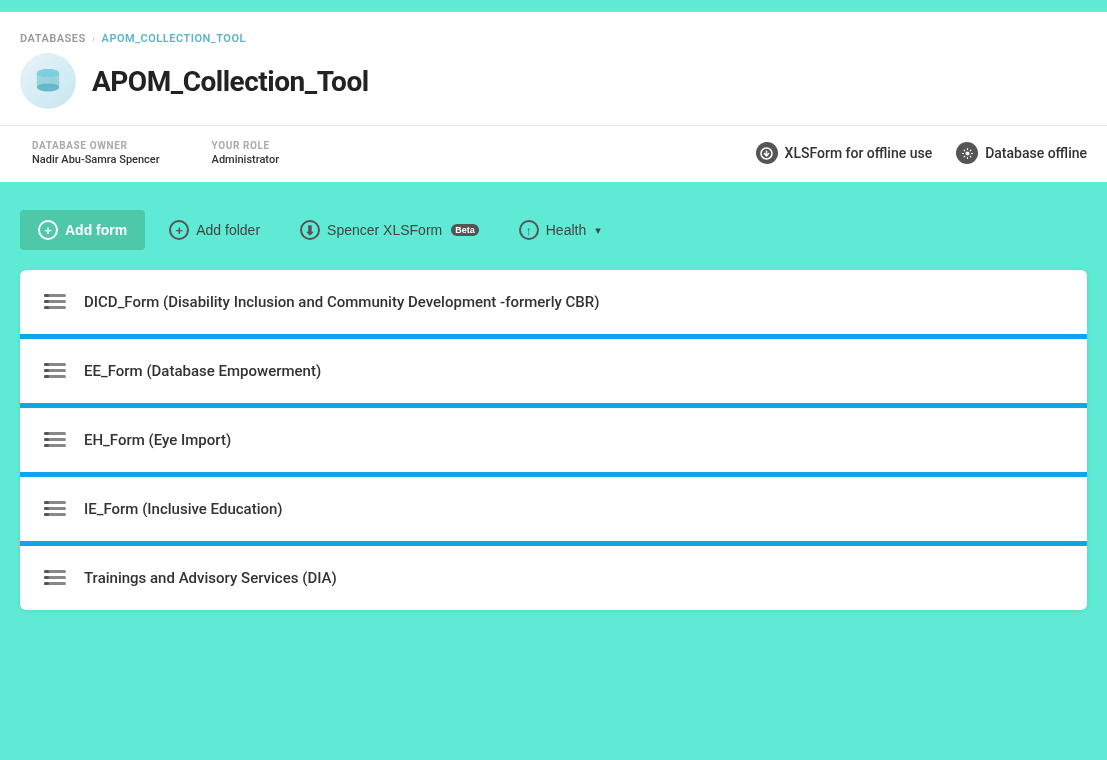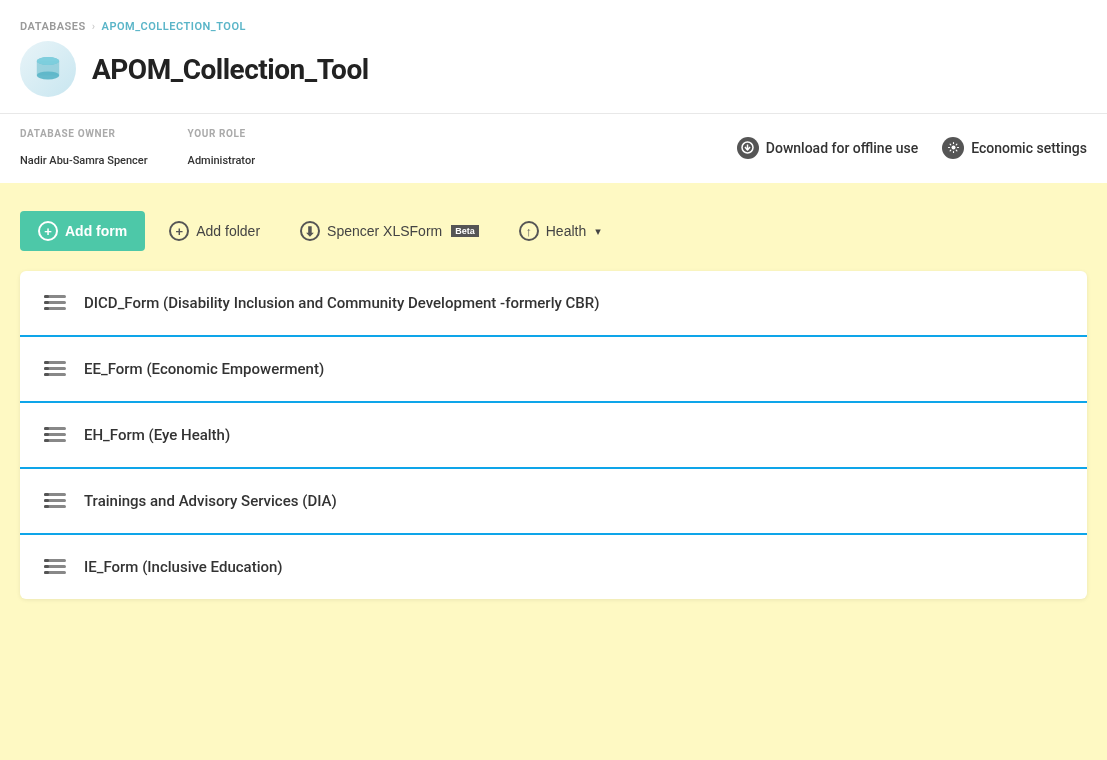--- a/index.html
+++ b/index.html
@@ -6,23 +6,23 @@
     body {
       font-family: -apple-system, BlinkMacSystemFont, 'Segoe UI', Roboto, sans-serif;
       background: #f0f4f4;
       color: #333;
       min-height: 760px;
     }
 
     .page-wrapper {
       max-width: 1107px;
       margin: 0 auto;
-      background: #fef9c3;
+      background: #5eead4;
       min-height: 760px;
-      padding: 0 20px 40px;
+      padding: 12px 20px 40px;
     }
 
     
     .header-section {
       background: #fff;
       padding: 20px 20px 0;
       margin: 0 -20px;
     }
 
     .breadcrumb {
@@ -84,21 +84,22 @@
     .header-meta {
       display: flex;
       align-items: center;
       gap: 40px;
       padding: 14px 0 16px;
     }
 
     .meta-item {
       display: flex;
       flex-direction: column;
-      gap: 15px;
+      gap: 2px;
+      margin-left: 12px;
     }
 
     .meta-label {
       font-size: 10px;
       font-weight: 700;
       text-transform: uppercase;
       letter-spacing: 0.6px;
       color: #aaa;
     }
 
@@ -197,21 +198,21 @@
     .btn-primary .btn-icon-circle {
       border-color: white;
       color: white;
     }
 
     .badge-beta {
       font-size: 9px;
       font-weight: 700;
       background: #555;
       color: white;
-      border-radius: 0;
+      border-radius: 6px;
       padding: 1px 4px;
       vertical-align: super;
       margin-left: 2px;
     }
 
     .export-arrow {
       font-size: 11px;
       margin-left: 2px;
     }
 
@@ -221,21 +222,21 @@
       border-radius: 6px;
       box-shadow: 0 1px 4px rgba(0,0,0,0.08);
       overflow: hidden;
     }
 
     .form-row {
       display: flex;
       align-items: center;
       gap: 18px;
       padding: 22px 24px;
-      border-bottom: 2px solid #0ea5e9;
+      border-bottom: 5px solid #0ea5e9;
       cursor: pointer;
       transition: background 0.15s;
     }
 
     .form-row:last-child {
       border-bottom: none;
     }
 
     .form-icon {
       color: #888;
@@ -288,30 +289,30 @@
       </div>
       <div class="header-actions">
         <a class="action-link">
           <div class="action-icon">
             <svg width="13" height="13" viewBox="0 0 13 13" fill="none" xmlns="http://www.w3.org/2000/svg">
               <circle cx="6.5" cy="6.5" r="5.5" stroke="white" stroke-width="1.5" fill="none"></circle>
               <polyline points="4,6 6.5,9 9,6" fill="none" stroke="white" stroke-width="1.5" stroke-linejoin="round"></polyline>
               <line x1="6.5" y1="3.5" x2="6.5" y2="9" stroke="white" stroke-width="1.5"></line>
             </svg>
           </div>
-          <span>Download for offline use</span>
+          <span>XLSForm for offline use</span>
         </a>
         <a class="action-link">
           <div class="action-icon">
             <svg width="13" height="13" viewBox="0 0 13 13" fill="none" xmlns="http://www.w3.org/2000/svg">
               <circle cx="6.5" cy="6.5" r="2" fill="white"></circle>
               <path d="M6.5 1.5v1M6.5 10.5v1M1.5 6.5h1M10.5 6.5h1M3.1 3.1l.7.7M9.2 9.2l.7.7M9.9 3.1l-.7.7M3.8 9.2l-.7.7" stroke="white" stroke-width="1.2" stroke-linecap="round"></path>
             </svg>
           </div>
-          <span>Economic settings</span>
+          <span>Database offline</span>
         </a>
       </div>
     </div>
   </div>
 
   <div class="main-content">
 
     <div class="toolbar">
       <button class="btn-primary">
         <div class="btn-icon-circle">+</div>
@@ -351,56 +352,56 @@
           <div class="form-icon">
             <svg width="22" height="20" viewBox="0 0 22 20" fill="none" xmlns="http://www.w3.org/2000/svg">
     <rect x="0" y="2" width="22" height="3" rx="1.5" fill="#888"></rect>
     <rect x="0" y="8" width="22" height="3" rx="1.5" fill="#888"></rect>
     <rect x="0" y="14" width="22" height="3" rx="1.5" fill="#888"></rect>
     <rect x="0" y="2" width="5" height="3" rx="1.5" fill="#555"></rect>
     <rect x="0" y="8" width="5" height="3" rx="1.5" fill="#555"></rect>
     <rect x="0" y="14" width="5" height="3" rx="1.5" fill="#555"></rect>
   </svg>
           </div>
-          <span class="form-name">EE_Form (Economic Empowerment)</span>
+          <span class="form-name">EE_Form (Database Empowerment)</span>
         </div>
         <div class="form-row">
           <div class="form-icon">
             <svg width="22" height="20" viewBox="0 0 22 20" fill="none" xmlns="http://www.w3.org/2000/svg">
     <rect x="0" y="2" width="22" height="3" rx="1.5" fill="#888"></rect>
     <rect x="0" y="8" width="22" height="3" rx="1.5" fill="#888"></rect>
     <rect x="0" y="14" width="22" height="3" rx="1.5" fill="#888"></rect>
     <rect x="0" y="2" width="5" height="3" rx="1.5" fill="#555"></rect>
     <rect x="0" y="8" width="5" height="3" rx="1.5" fill="#555"></rect>
     <rect x="0" y="14" width="5" height="3" rx="1.5" fill="#555"></rect>
   </svg>
           </div>
-          <span class="form-name">EH_Form (Eye Health)</span>
+          <span class="form-name">EH_Form (Eye Import)</span>
         </div>
         <div class="form-row">
           <div class="form-icon">
             <svg width="22" height="20" viewBox="0 0 22 20" fill="none" xmlns="http://www.w3.org/2000/svg">
     <rect x="0" y="2" width="22" height="3" rx="1.5" fill="#888"></rect>
     <rect x="0" y="8" width="22" height="3" rx="1.5" fill="#888"></rect>
     <rect x="0" y="14" width="22" height="3" rx="1.5" fill="#888"></rect>
     <rect x="0" y="2" width="5" height="3" rx="1.5" fill="#555"></rect>
     <rect x="0" y="8" width="5" height="3" rx="1.5" fill="#555"></rect>
     <rect x="0" y="14" width="5" height="3" rx="1.5" fill="#555"></rect>
   </svg>
           </div>
-          <span class="form-name">Trainings and Advisory Services (DIA)</span>
+          <span class="form-name">IE_Form (Inclusive Education)</span>
         </div>
         <div class="form-row">
           <div class="form-icon">
             <svg width="22" height="20" viewBox="0 0 22 20" fill="none" xmlns="http://www.w3.org/2000/svg">
     <rect x="0" y="2" width="22" height="3" rx="1.5" fill="#888"></rect>
     <rect x="0" y="8" width="22" height="3" rx="1.5" fill="#888"></rect>
     <rect x="0" y="14" width="22" height="3" rx="1.5" fill="#888"></rect>
     <rect x="0" y="2" width="5" height="3" rx="1.5" fill="#555"></rect>
     <rect x="0" y="8" width="5" height="3" rx="1.5" fill="#555"></rect>
     <rect x="0" y="14" width="5" height="3" rx="1.5" fill="#555"></rect>
   </svg>
           </div>
-          <span class="form-name">IE_Form (Inclusive Education)</span>
+          <span class="form-name">Trainings and Advisory Services (DIA)</span>
         </div>
       </div>
   </div>
 </div>
 
 </body></html>

